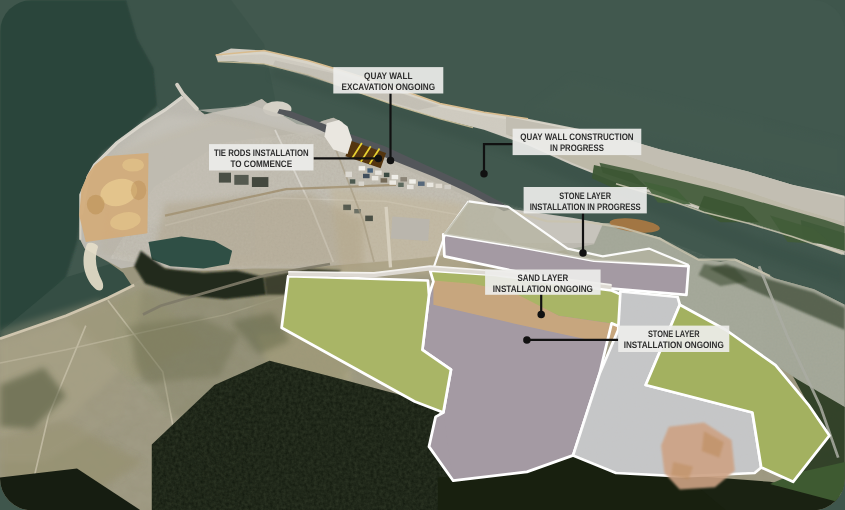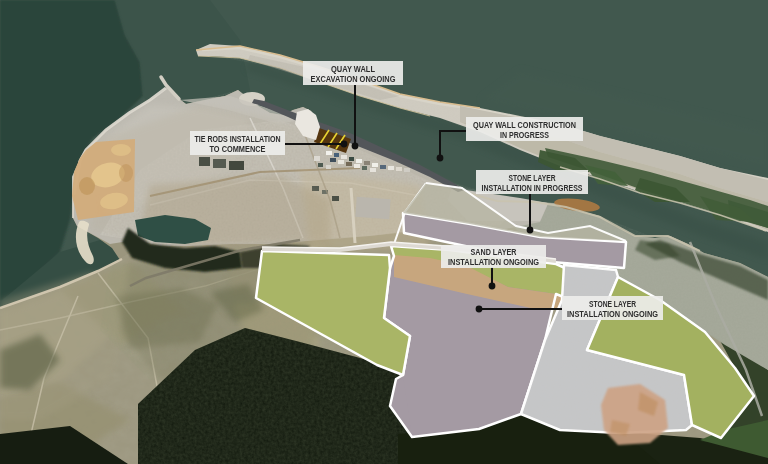--- a/index.html
+++ b/index.html
@@ -1,16 +1,16 @@
 <!DOCTYPE html>
 <html><head>
 <meta charset="utf-8">
 <style>
 html,body{margin:0;padding:0;background:#3f564c;}
-#stage{position:relative;width:768px;height:464px;overflow:hidden;font-family:"Liberation Sans",sans-serif;}
+#stage{position:relative;width:768px;height:464px;overflow:hidden;font-family:"Liberation Sans",sans-serif;border-radius:29px;}
 svg{display:block;}
 </style>
 </head>
 <body>
 <div id="stage">
 <svg width="768" height="464" viewBox="0 0 768 464">
 <defs>
 <filter id="nz" x="0" y="0" width="100%" height="100%">
 <feTurbulence type="fractalNoise" baseFrequency="0.55" numOctaves="2" seed="7" result="t"></feTurbulence>
 <feColorMatrix in="t" type="matrix" values="0 0 0 0 0.58 0 0 0 0 0.56 0 0 0 0 0.5 0 0 0 0.45 0"></feColorMatrix>

